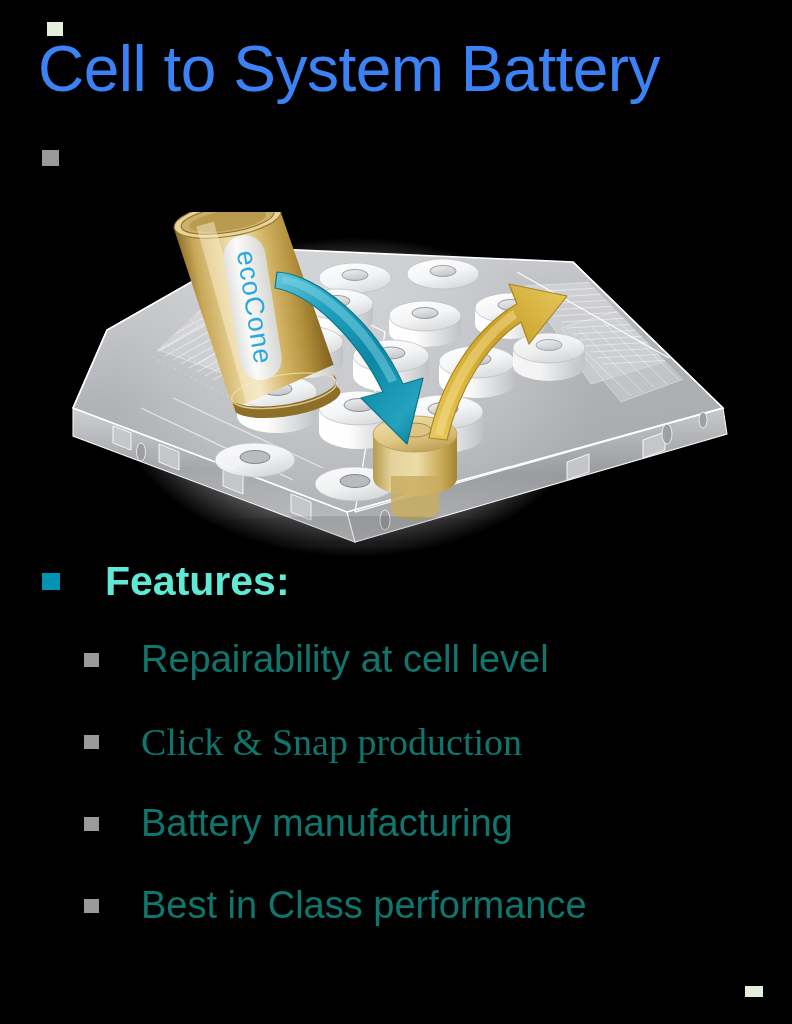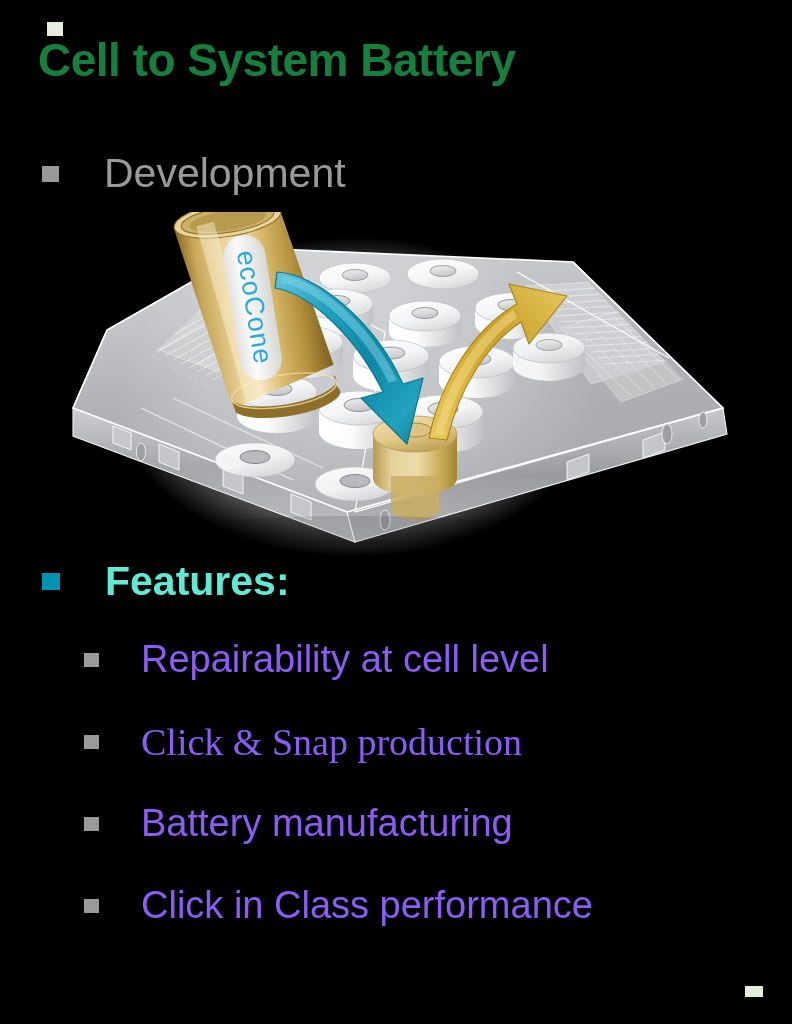--- a/index.html
+++ b/index.html
@@ -27,23 +27,23 @@
   }
   #top-left-square { left: 47px; top: 22px; width: 16px; height: 14px; }
   #bottom-right-square { left: 745px; top: 986px; width: 18px; height: 11px; }
 
   
   #page-title {
     position: absolute;
     left: 38px;
     top: 36px;
     width: 730px;
-    color: #15803d;
-    font-size: 46px;
-    font-weight: 700;
+    color: #3b82f6;
+    font-size: 64px;
+    font-weight: 400;
     letter-spacing: -0.5px;
     line-height: 1.05;
     white-space: nowrap;
   }
 
   
   .bullet-row {
     position: absolute;
     display: flex;
     align-items: center;
@@ -89,21 +89,21 @@
   
   .feature-row {
     left: 84px;
   }
   .feature-row .bullet-mark {
     width: 15px; height: 14px;
     background: #9A9A9A;
     margin-right: 42px;
   }
   .feature-row .bullet-label {
-    color: #8b5cf6;
+    color: #0f766e;
     font-size: 38px;
     font-weight: 500;
   }
   #feature-0 { top: 638px; }
   #feature-1 { top: 720px; font-family: Liberation Serif, serif; }
   #feature-2 { top: 802px; }
   #feature-3 { top: 884px; }
 
   
   #battery-illustration {
@@ -119,21 +119,20 @@
 <body>
 
 <div class="slide">
 
   <div class="corner-square" id="top-left-square"></div>
 
   <div id="page-title">Cell to System Battery</div>
 
   <div class="bullet-row" id="bullet-development">
     <span class="bullet-mark"></span>
-    <span class="bullet-label">Development</span>
   </div>
 
   <div id="battery-illustration">
     <svg viewBox="0 0 690 345" xmlns="http://www.w3.org/2000/svg" aria-hidden="true">
       <defs>
 
         <radialGradient id="glow" cx="50%" cy="50%" r="50%">
           <stop offset="0%" stop-color="#ffffff" stop-opacity="0.92"></stop>
           <stop offset="62%" stop-color="#ffffff" stop-opacity="0.55"></stop>
           <stop offset="100%" stop-color="#ffffff" stop-opacity="0"></stop>
@@ -449,18 +448,18 @@
   <div class="bullet-row feature-row" id="feature-1">
     <span class="bullet-mark"></span>
     <span class="bullet-label">Click &amp; Snap production</span>
   </div>
   <div class="bullet-row feature-row" id="feature-2">
     <span class="bullet-mark"></span>
     <span class="bullet-label">Battery manufacturing</span>
   </div>
   <div class="bullet-row feature-row" id="feature-3">
     <span class="bullet-mark"></span>
-    <span class="bullet-label">Click in Class performance</span>
+    <span class="bullet-label">Best in Class performance</span>
   </div>
 
   <div class="corner-square" id="bottom-right-square"></div>
 
 </div>
 
 </body></html>

